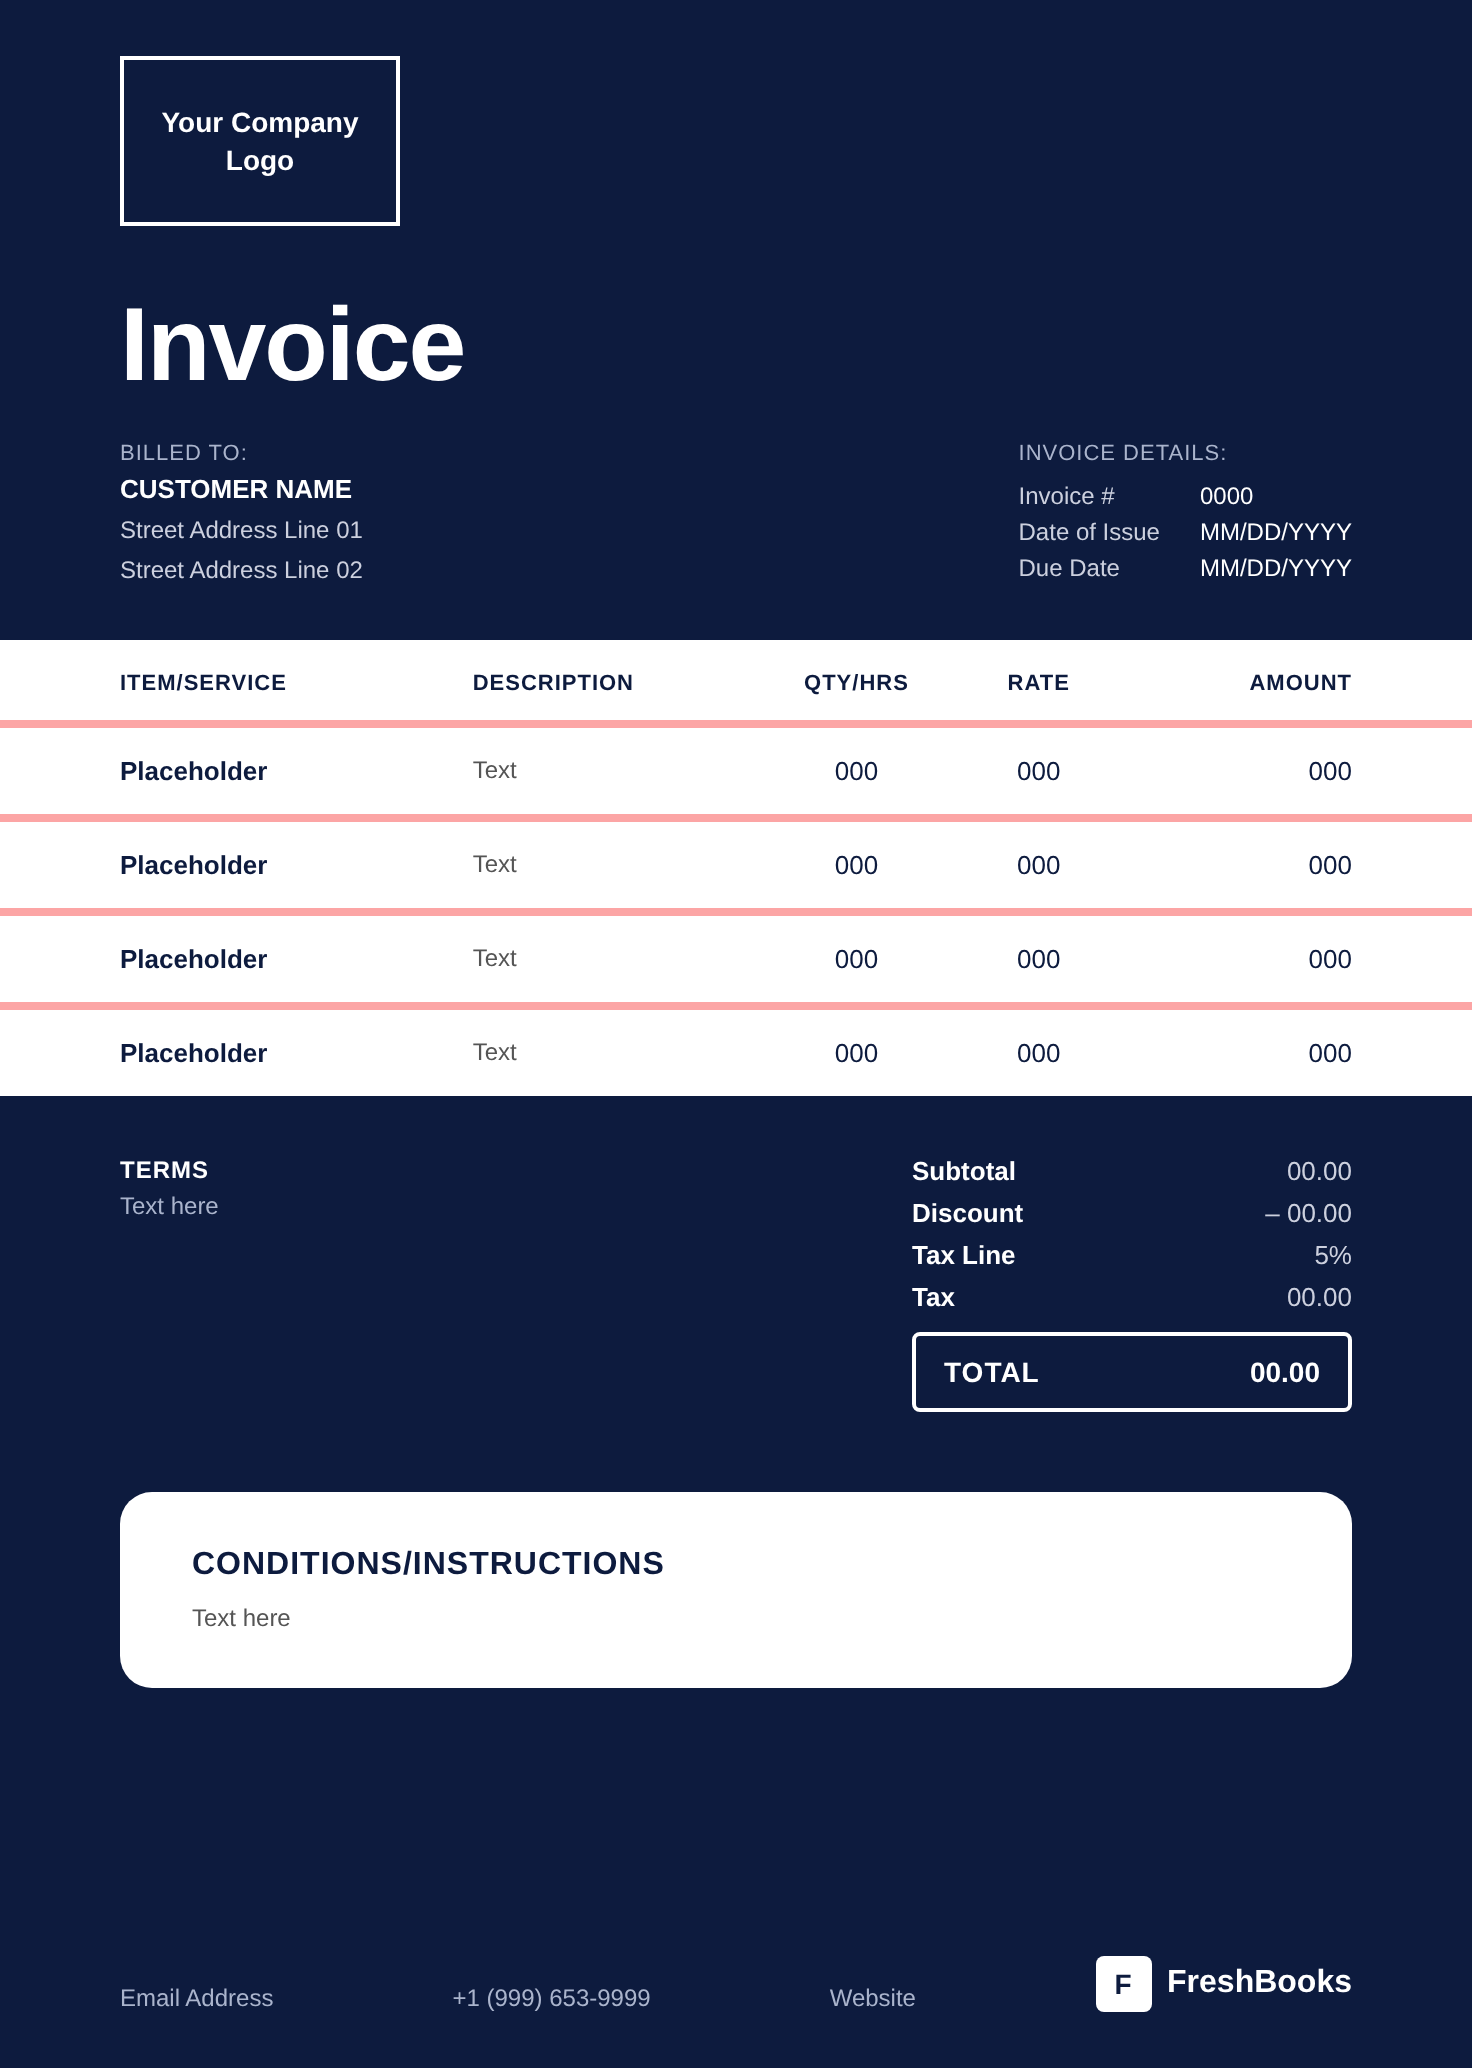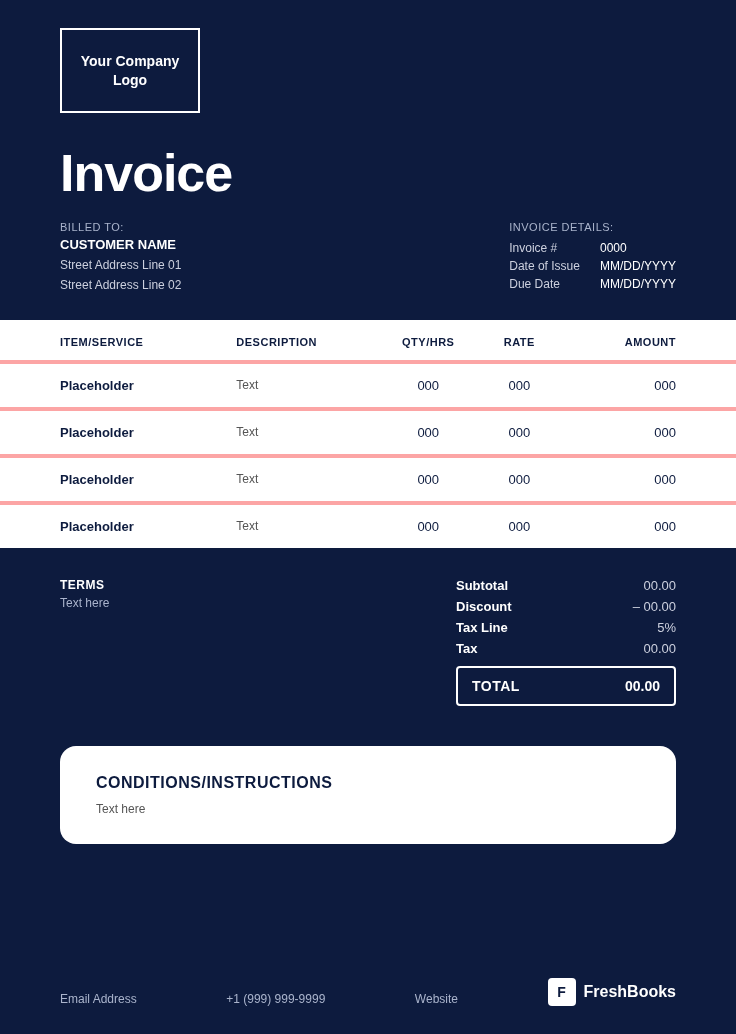--- a/index.html
+++ b/index.html
@@ -387,21 +387,21 @@
 
   <div class="conditions-section">
     <div class="conditions-card">
       <div class="cond-label">CONDITIONS/INSTRUCTIONS</div>
       <div class="cond-text">Text here</div>
     </div>
   </div>
 
   <div class="footer">
     <span class="footer-item">Email Address</span>
-    <span class="footer-item">+1 (999) 999-9999</span>
+    <span class="footer-item">+1 (999) 653-9999</span>
     <span class="footer-item">Website</span>
     <div class="freshbooks-logo">
       <div class="fb-icon">F</div>
       <span class="fb-name">FreshBooks</span>
     </div>
   </div>
 
 </div>
 
 </body></html>

